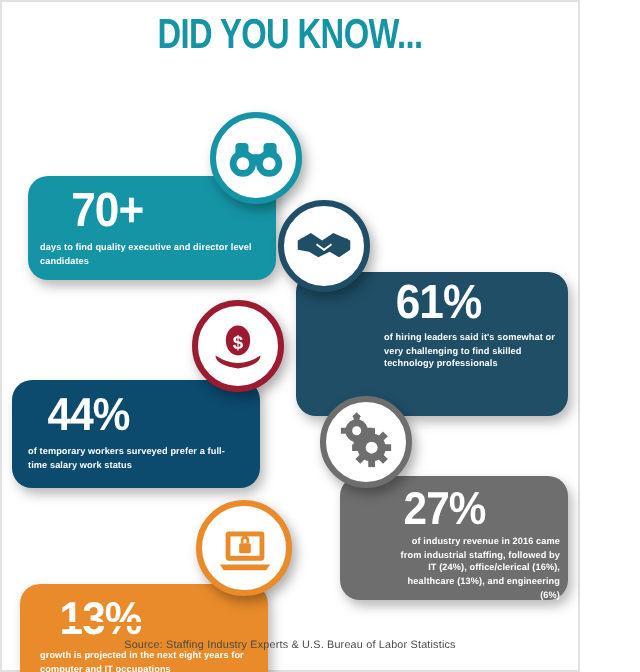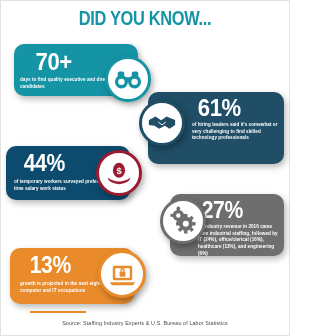--- a/index.html
+++ b/index.html
@@ -29,20 +29,21 @@
     white-space:nowrap;
     font-family:"Liberation Sans Narrow","Liberation Sans",sans-serif;
   }
 
   
   .card{
     position:absolute;
     border-radius:10px;
     box-sizing:border-box;
     filter:drop-shadow(2px 3px 3px rgba(0,0,0,0.28));
+    margin-top:44px;
   }
   .card .pct{
     position:absolute;
     color:#ffffff;
     font-weight:bold;
     line-height:1;
     letter-spacing:-0.5px;
     transform:scaleX(0.92);
   }
   .card .desc{
@@ -77,21 +78,21 @@
   #card-61 .desc{ left:44px; top:30px; width:88px;}
   #badge-61{ left:139px; top:100px; width:46px; height:46px; border:3.5px solid #1F4E66;}
 
   
   #card-44{ left:6px;   top:146px; width:124px; height:54px; background:#0c4a6e;}
   #card-44 .pct{ left:16px; top:6px; font-size:23px;}
   #card-44 .desc{ left:8px; top:33px; width:104px;}
   #badge-44{ left:96px;  top:150px; width:46px; height:46px; border:3.5px solid #9B1B30;}
 
   
-  #card-27{ left:170px; top:194px; width:114px; height:62px; background:#6E6E6E;}
+  #card-27{ left:170px; top:194px; width:114px; height:62px; background:#6E6E6E;text-align:right;}
   #card-27 .pct{ left:30px; top:5px; font-size:23px;}
   #card-27 .desc{ left:28px; top:30px; width:82px;}
   #badge-27{ left:160px; top:198px; width:46px; height:46px; border:3.5px solid #6E6E6E;}
 
   
   #card-13{ left:10px;  top:248px; width:124px; height:56px; background:#E98B2A;}
   #card-13 .pct{ left:18px; top:6px; font-size:23px;}
   #card-13 .desc{ left:10px; top:33px; width:104px;}
   #badge-13{ left:98px;  top:250px; width:48px; height:48px; border:3.5px solid #E98B2A;}
 

